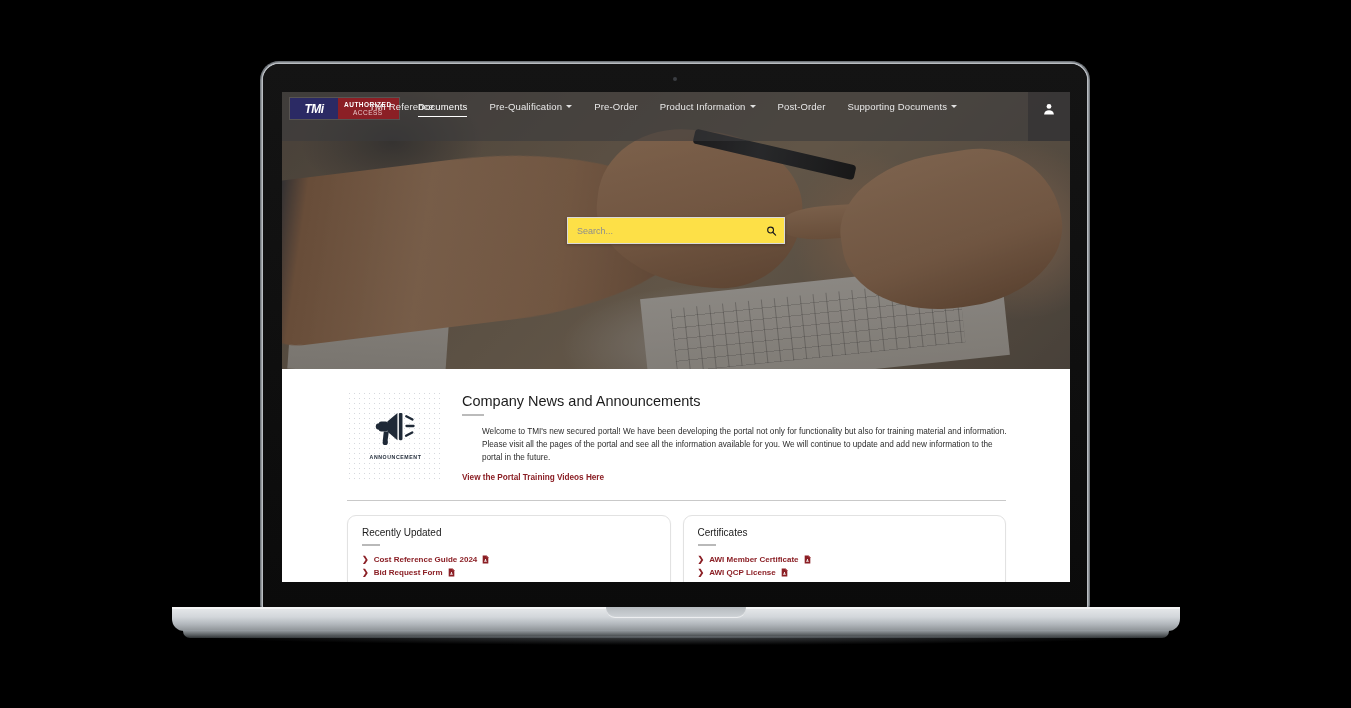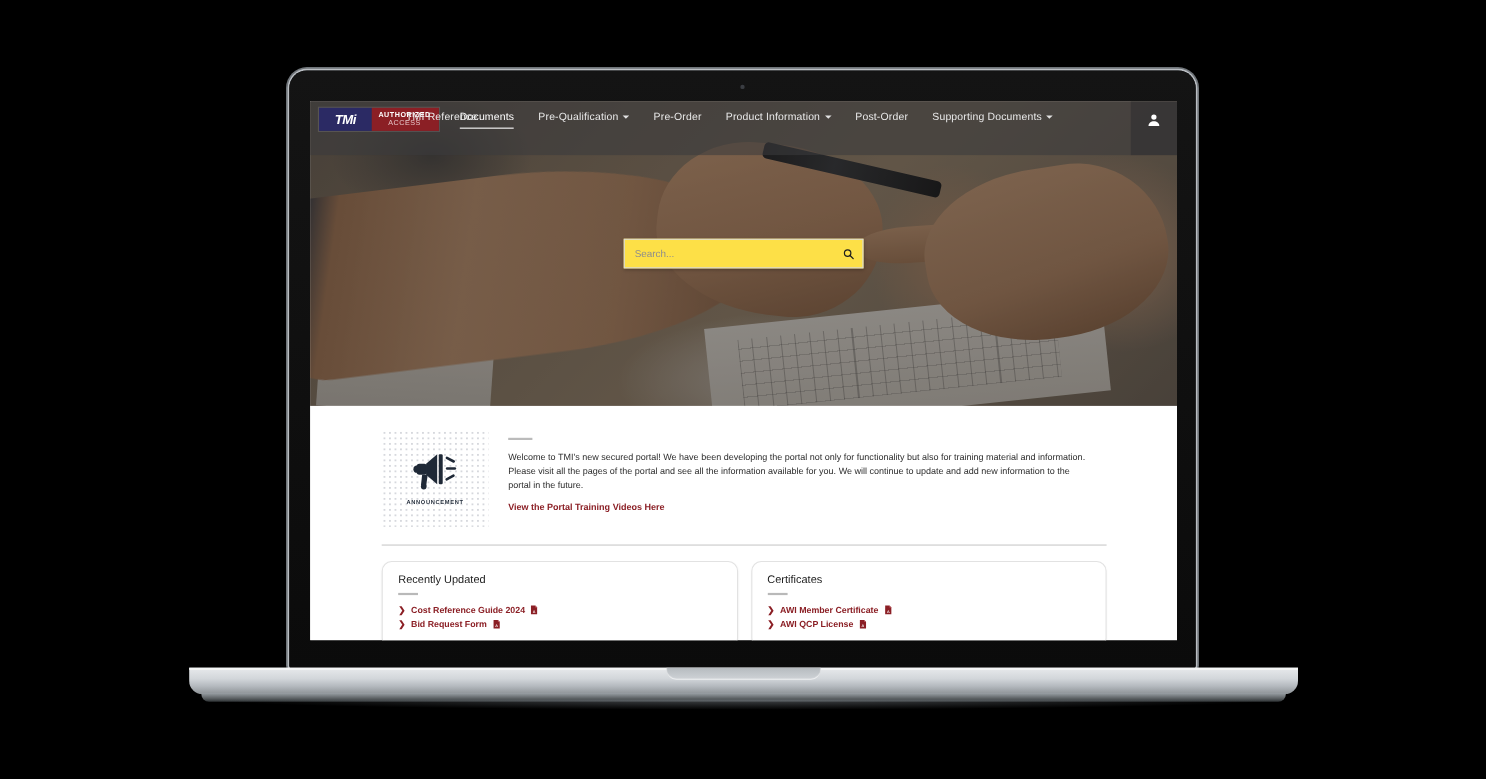--- a/index.html
+++ b/index.html
@@ -205,21 +205,21 @@
     background-image: radial-gradient(#d6d8dd 0.8px, transparent 0.9px);
     background-size: 5px 5px;
     display:flex; flex-direction:column; align-items:center; justify-content:center; gap:8px;
   }
   .news-icon .mega { width:46px; height:36px; }
   .news-icon .cap { font-size:5.2px; font-weight:700; color:#1f2937; letter-spacing:.6px; }
 
   .news-body { flex:1; padding-top:2px; }
   .news-title { font-size:14.5px; color:#1b1b1b; font-weight:400; }
   .news-rule { width:22px; height:1.5px; background:#bbb; margin:5px 0 9px; }
-  .news-text { font-size:8.2px; line-height:1.62; color:#2d2d2d; max-width:528px; }
+  .news-text { font-size:8.2px; line-height:1.62; color:#2d2d2d; max-width:528px;margin-left:20px; }
   .news-link {
     display:inline-block; margin-top:9px; font-size:8.2px; font-weight:700;
     color:#8b1f25; text-decoration:none; cursor:pointer;
   }
 
   .divider { height:1px; background:#c9c9c9; margin:16px 64px 0 65px; }
 
   .cards { display:flex; gap:12px; padding:14px 64px 0 65px; }
   .card {
     flex:1; background:#fff; border:1px solid #e2e2e2; border-radius:9px;
@@ -331,20 +331,21 @@
                 <path d="M15 30 L22 30 L20 45 L13.5 43 Z"></path>
                 <circle cx="17" cy="45" r="3.6"></circle>
                 <rect x="45" y="20.5" width="13" height="3.3" rx="1.6"></rect>
                 <rect x="44" y="9" width="13" height="3.3" rx="1.6" transform="rotate(28 50 11)"></rect>
                 <rect x="44" y="32" width="13" height="3.3" rx="1.6" transform="rotate(-28 50 34)"></rect>
               </g>
             </svg>
             <div class="cap">ANNOUNCEMENT</div>
           </div>
           <div class="news-body">
+            <div class="news-title">Company News and Announcements</div>
             <div class="news-rule"></div>
             <div class="news-text">Welcome to TMI's new secured portal! We have been developing the portal not only for functionality but also for training material and information. Please visit all the pages of the portal and see all the information available for you. We will continue to update and add new information to the portal in the future.</div>
             <a class="news-link" href="#">View the Portal Training Videos Here</a>
           </div>
         </div>
 
         <div class="divider"></div>
 
         <div class="cards">
 

